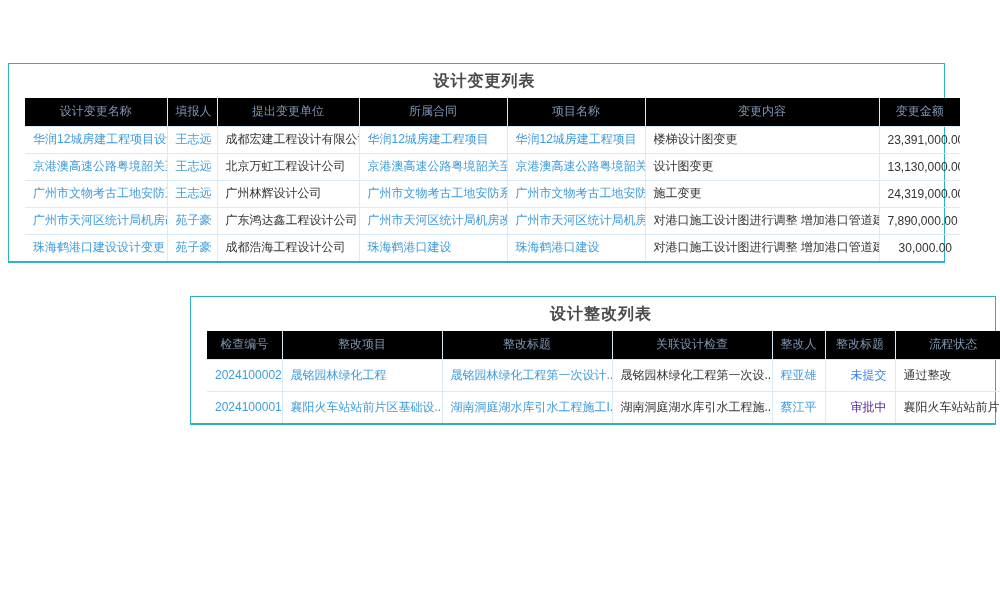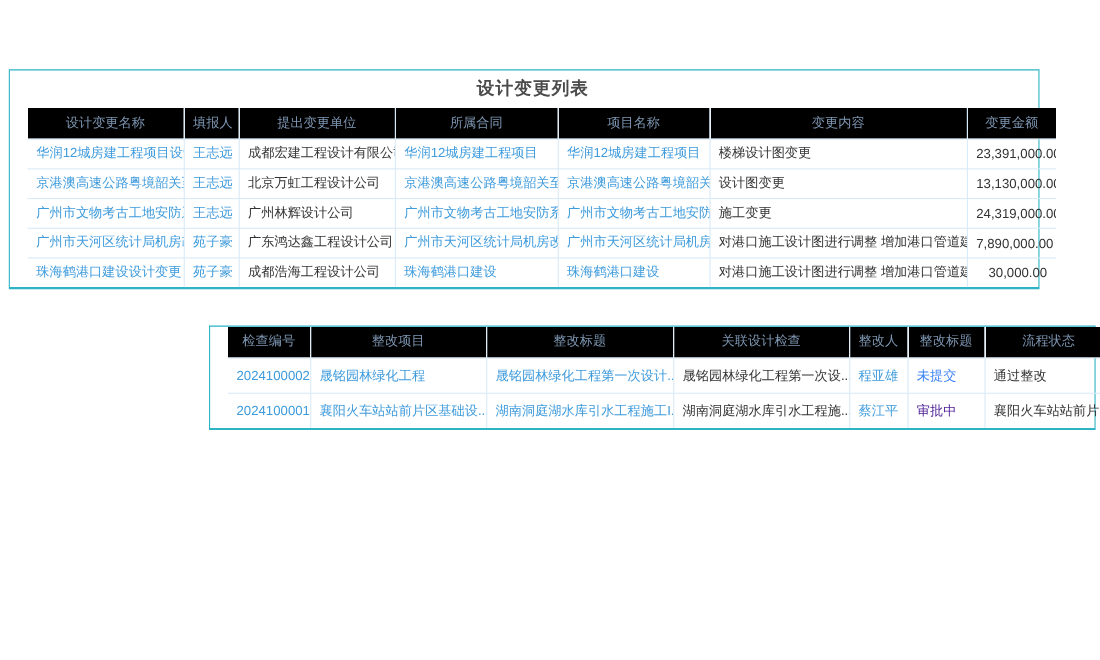--- a/index.html
+++ b/index.html
@@ -49,21 +49,21 @@
   thead th {
     background: #000000;
     color: #7d96b2;
     font-weight: normal;
     text-align: center;
     height: 28px;
   }
   #panel-change tbody td { height: 27px; }
   #panel-rectify tbody td { height: 32px; }
   td { text-align: left; }
-  td.center { text-align: left; }
+  td.center { text-align: right; }
   td.right  { text-align: right; }
   .link { color: #3e9bdc; }
   #panel-change  { left: 8px;   top: 63px;  width: 937px; }
   #panel-rectify { left: 190px; top: 296px; width: 806px; }
 </style>
 </head>
 <body>
 
 <section class="panel" id="panel-change">
   <div class="panel-title">设计变更列表</div>
@@ -142,20 +142,21 @@
     <td class="link">珠海鹤港口建设</td>
     <td class="link">珠海鹤港口建设</td>
     <td>对港口施工设计图进行调整 增加港口管道建设工程</td>
     <td class="right">30,000.00</td>
   </tr>
 </tbody>
   </table>
 </section>
 
 <section class="panel" id="panel-rectify">
+  <div class="panel-title">设计整改列表</div>
   <table>
     <colgroup>
       <col style="width:75px">
         <col style="width:160px">
         <col style="width:170px">
       <col style="width:160px">
         <col style="width:53px">
         <col style="width:70px">
       <col style="width:116px">
     </colgroup>

